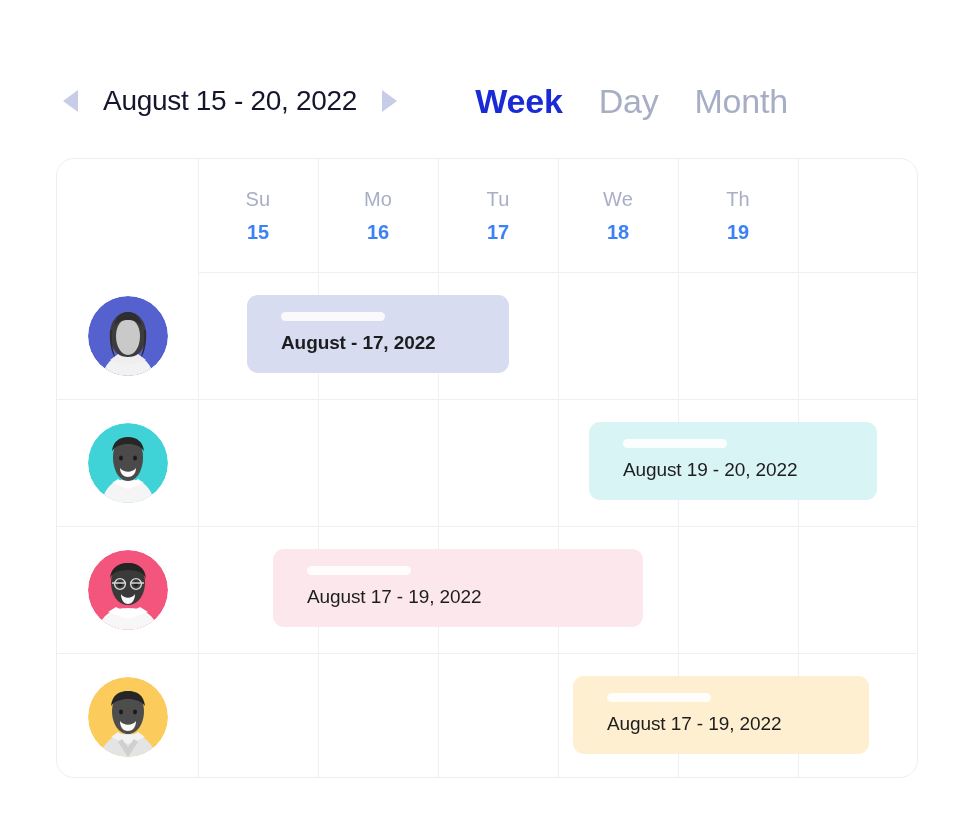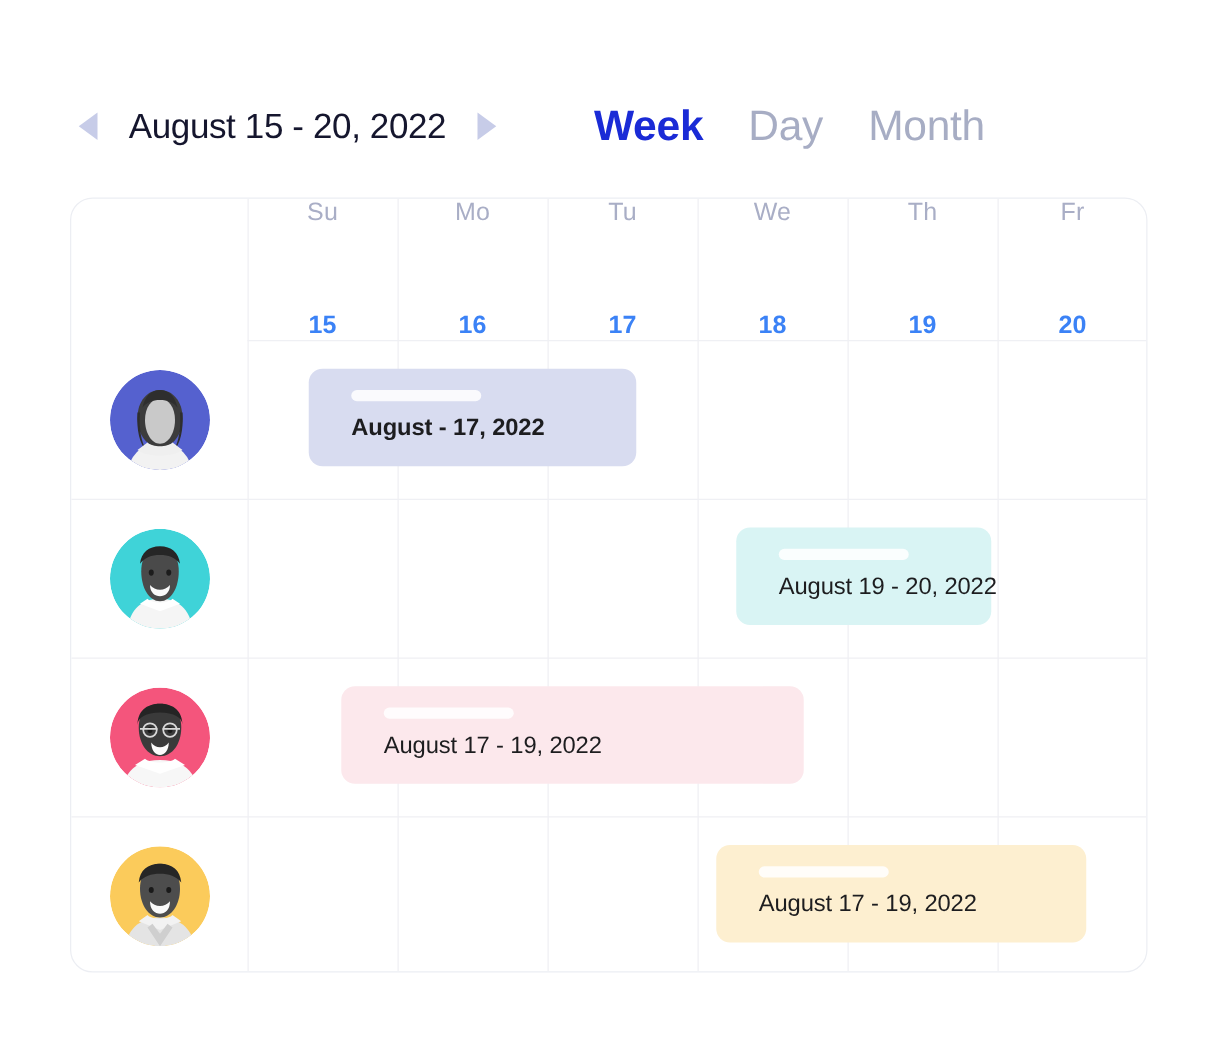--- a/index.html
+++ b/index.html
@@ -119,21 +119,21 @@
 
   
   .day-head {
     position: absolute;
     top: 0;
     height: 113px;
     width: 120px;
     display: flex;
     flex-direction: column;
     align-items: center;
-    justify-content: space-between;
+    justify-content: center;
     gap: 10px;
   }
   .dow {
     font-size: 20px;
     color: #a9aec6;
     letter-spacing: 0.2px;
   }
   .dnum {
     font-size: 20px;
     font-weight: 700;
@@ -235,24 +235,20 @@
         <div class="dow">Tu</div>
         <div class="dnum">17</div>
       </div>
       <div class="day-head" style="left:501px;">
         <div class="dow">We</div>
         <div class="dnum">18</div>
       </div>
       <div class="day-head" style="left:621px;">
         <div class="dow">Th</div>
         <div class="dnum">19</div>
-      </div>
-      <div class="day-head" style="left:741px;">
-        <div class="dow">Fr</div>
-        <div class="dnum">20</div>
       </div>
 
       <div class="hline" style="top:113px;"></div>
       <div class="hline full" style="top:240px;"></div>
       <div class="hline full" style="top:367px;"></div>
       <div class="hline full" style="top:494px;"></div>
 
       <div class="row" style="top:113px;">
         <div class="avatar-cell">
           <div class="avatar">
@@ -295,21 +291,21 @@
                 <path d="M25 34c0-12 6-19 15-19s15 7 15 19c0 13-6 24-15 24s-15-11-15-24z" fill="#4a4a4a"></path>
                 <path d="M24 28c1-9 7-14 16-14s15 5 16 14c-4-5-9-7-16-7s-12 2-16 7z" fill="#262626"></path>
                 <ellipse cx="33" cy="35" rx="2" ry="2.5" fill="#1c1c1c"></ellipse>
                 <ellipse cx="47" cy="35" rx="2" ry="2.5" fill="#1c1c1c"></ellipse>
                 <path d="M32 45c4 5 12 5 16 0 0 6-4 9-8 9s-8-3-8-9z" fill="#fafafa"></path>
                 <path d="M30 56c4 4 16 4 20 0l6 4-16 6-16-6z" fill="#ffffff"></path>
               </g>
             </svg>
           </div>
         </div>
-        <div class="event" style="left:532px; top:23px; width:204px; background:#d9f4f4;">
+        <div class="event" style="left:532px; top:23px; width:288px; background:#d9f4f4;">
           <div class="bar"></div>
           <div class="label">August 19 - 20, 2022</div>
         </div>
       </div>
 
       <div class="row" style="top:367px;">
         <div class="avatar-cell">
           <div class="avatar">
             <svg viewBox="0 0 80 80" xmlns="http://www.w3.org/2000/svg">
               <defs>

